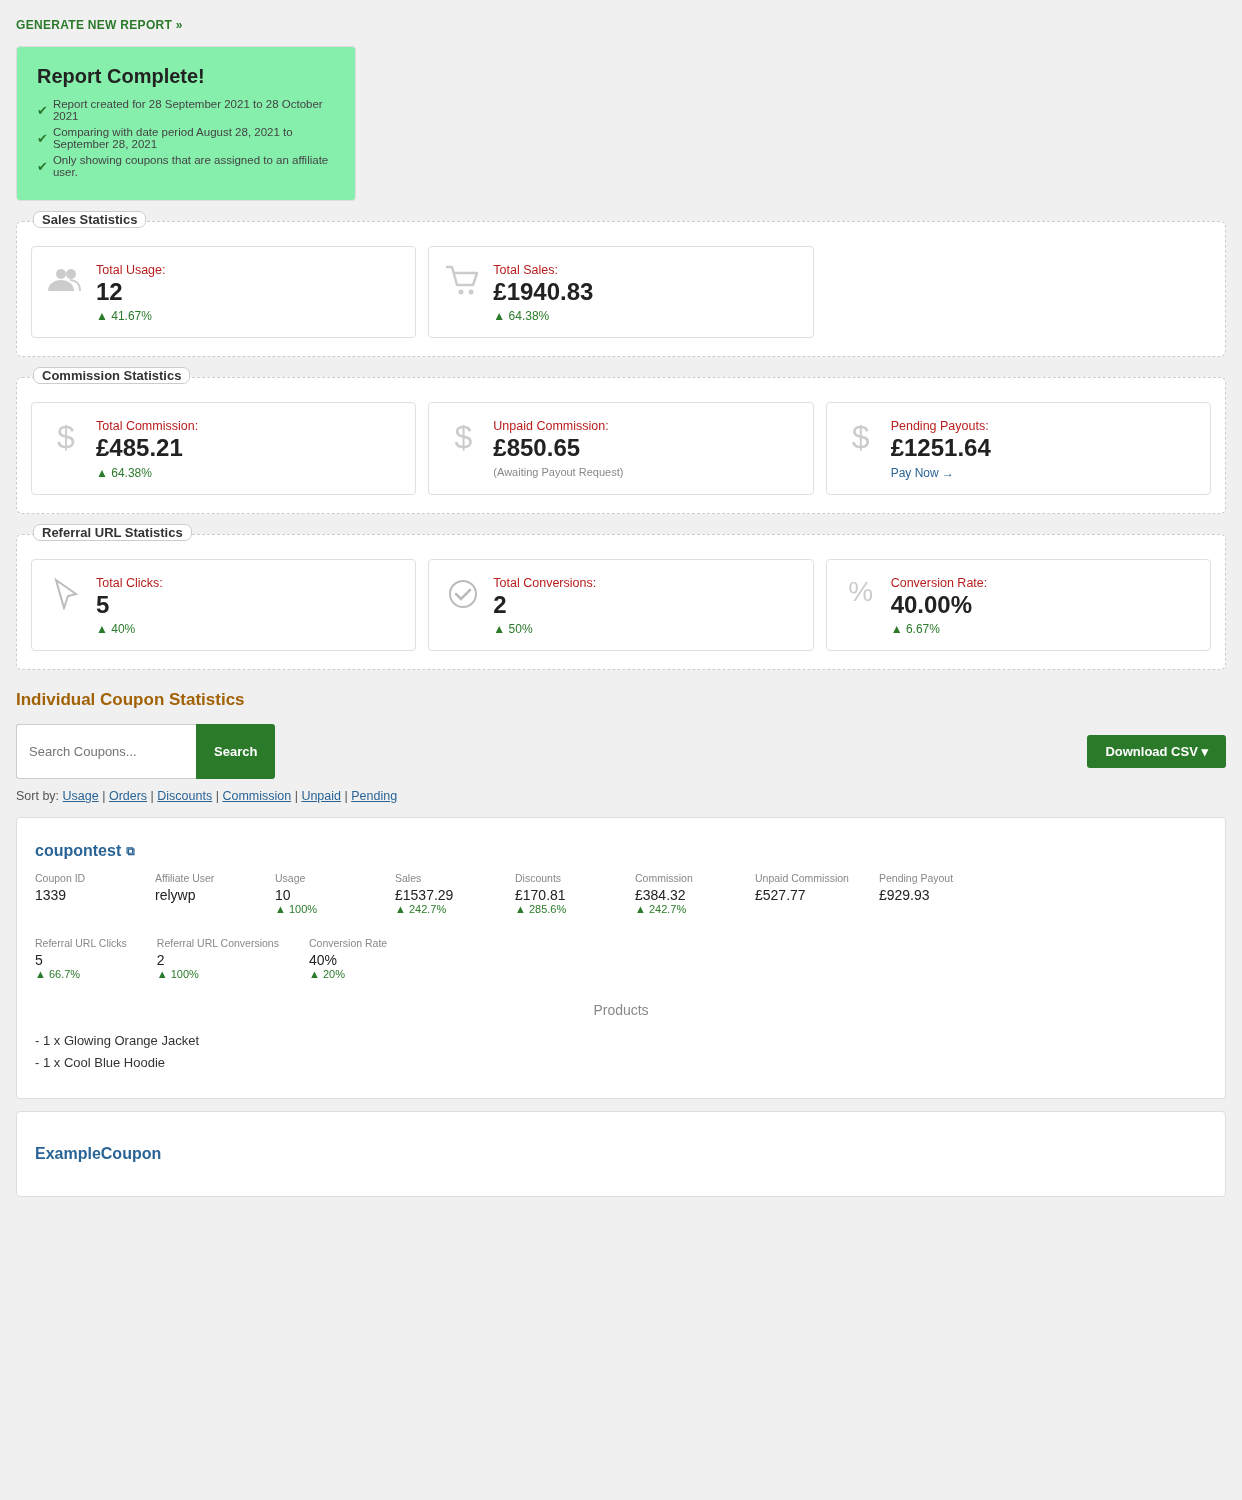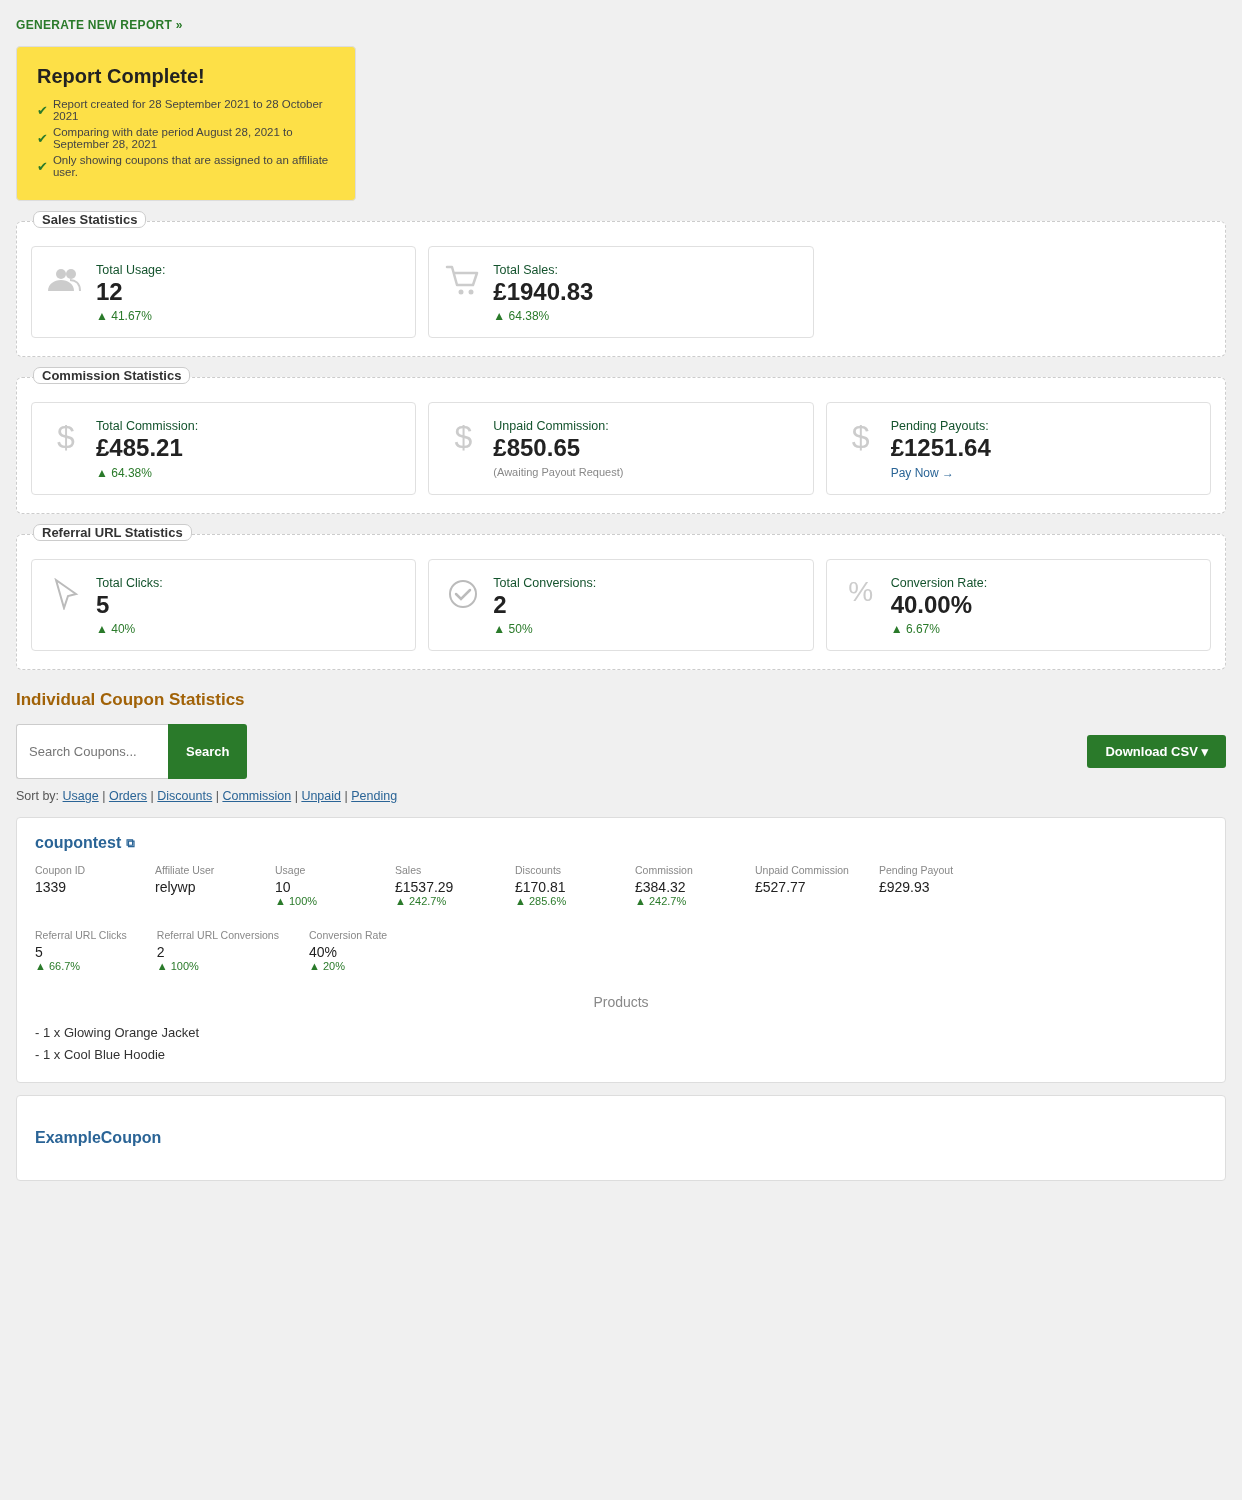--- a/index.html
+++ b/index.html
@@ -14,21 +14,21 @@
       color: #2a7a2a;
       font-size: 12px;
       font-weight: bold;
       text-transform: uppercase;
       text-decoration: none;
       display: inline-block;
       margin-bottom: 14px;
       letter-spacing: 0.3px;
     }
     .report-complete-box {
-      background: #fde047;
+      background: #86efac;
       border: 1px solid #ddd;
       border-radius: 4px;
       padding: 18px 20px;
       margin-bottom: 20px;
       max-width: 340px;
     }
     .report-complete-box h2 {
       font-size: 20px;
       font-weight: bold;
       margin-bottom: 10px;
@@ -89,21 +89,21 @@
     .stat-icon {
       color: #bbb;
       font-size: 30px;
       line-height: 1;
       margin-top: 2px;
       min-width: 36px;
       text-align: center;
     }
     .stat-label {
       font-size: 12.5px;
-      color: #14532d;
+      color: #b91c1c;
       margin-bottom: 2px;
     }
     .stat-value {
       font-size: 24px;
       font-weight: bold;
       color: #222;
       line-height: 1.1;
     }
     .stat-change {
       font-size: 12px;
@@ -143,21 +143,21 @@
     .search-left {
       display: flex;
       gap: 0;
     }
     .search-input {
       border: 1px solid #ccc;
       border-right: none;
       border-radius: 3px 0 0 3px;
       padding: 19px 12px;
       font-size: 13px;
-      width: 152px;
+      width: 180px;
       color: #888;
       outline: none;
     }
     .search-btn {
       background: #2a7a2a;
       color: #fff;
       border: none;
       border-radius: 0 3px 3px 0;
       padding: 8px 18px;
       font-size: 13px;
@@ -180,21 +180,21 @@
       margin-bottom: 14px;
     }
     .sort-row a {
       color: #2a6496;
       text-decoration: underline;
     }
     .coupon-card {
       background: #fff;
       border: 1px solid #ddd;
       border-radius: 4px;
-      padding: 16px 18px;
+      padding: 24px 18px;
       margin-bottom: 12px;
     }
     .coupon-name {
       font-size: 16px;
       font-weight: bold;
       color: #2a6496;
       margin-bottom: 12px;
       display: flex;
       align-items: center;
       gap: 5px;

